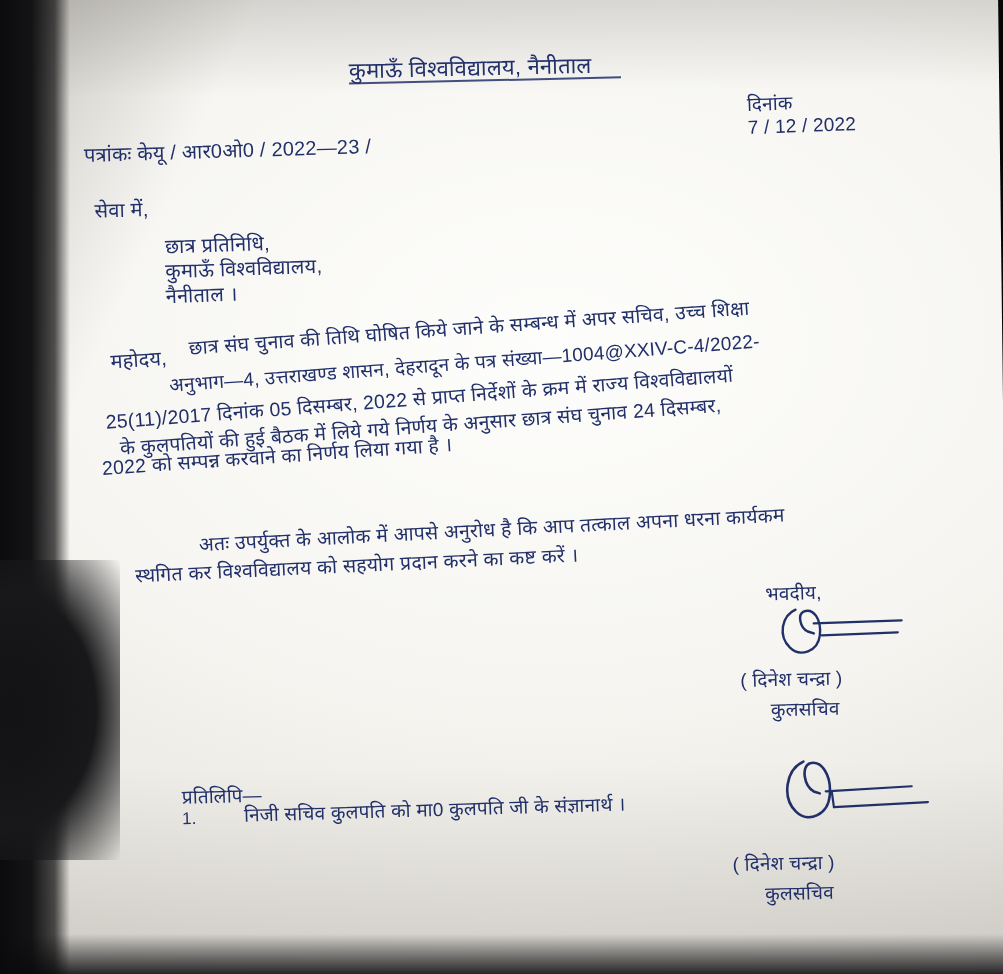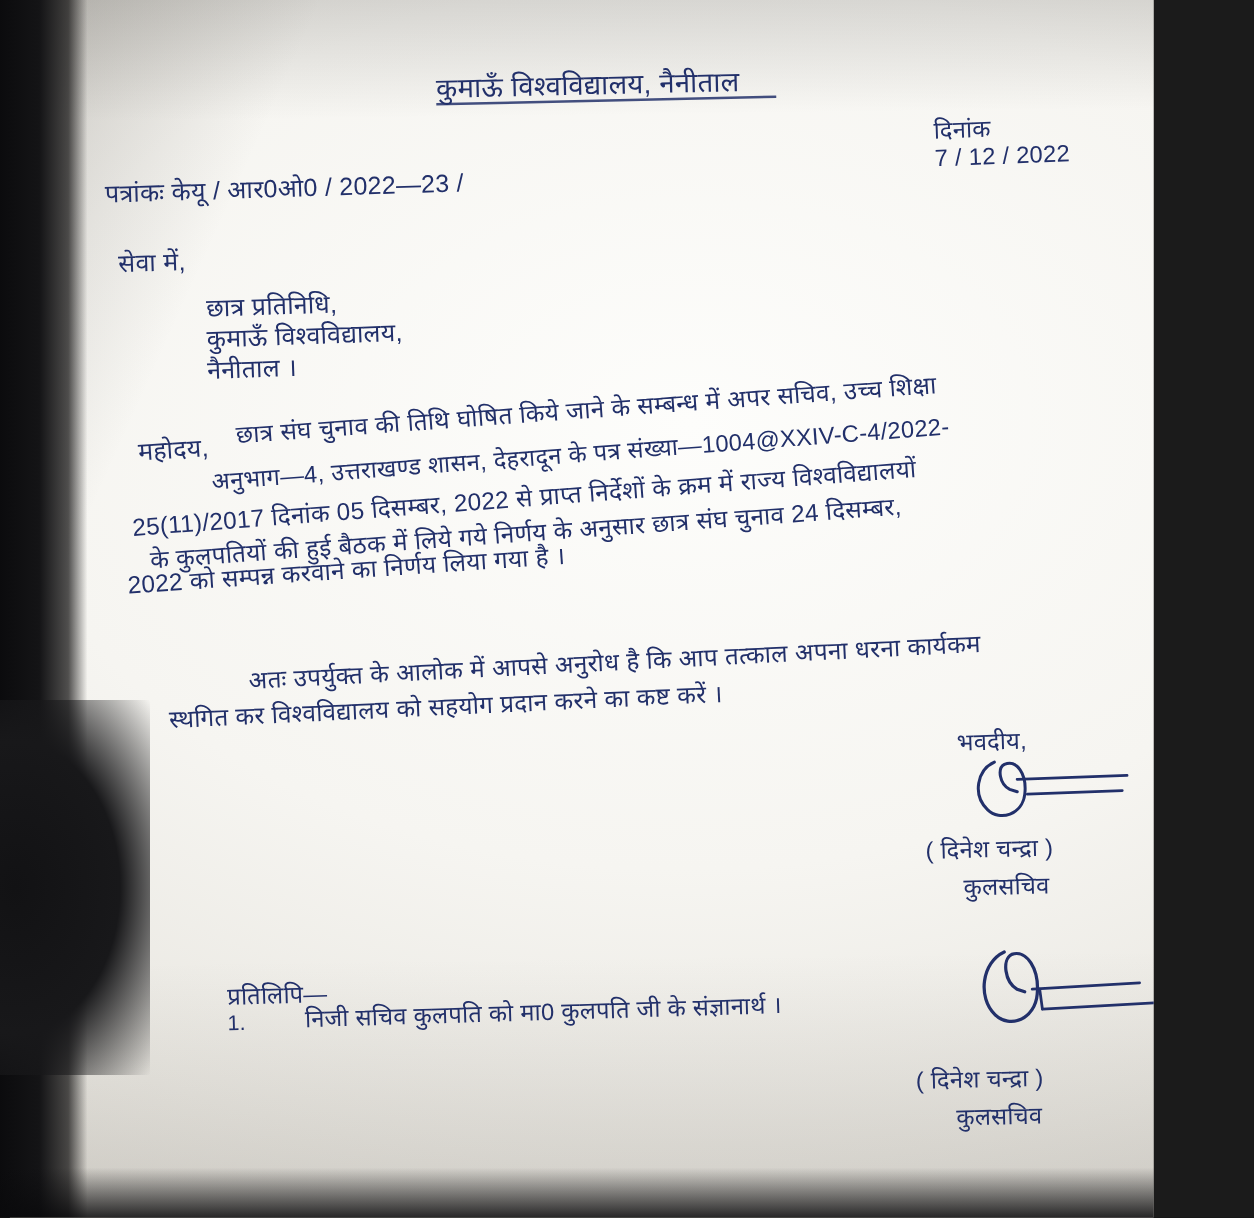--- a/index.html
+++ b/index.html
@@ -2,21 +2,21 @@
 <html><head>
 <meta charset="utf-8">
 <style>
   html, body {
     margin: 0;
     padding: 0;
     background: #1b1b1b;
   }
   #page {
     position: relative;
-    width: 923px;
+    width: 1003px;
     height: 974px;
     overflow: hidden;
     background: #121212;
     font-family: "Liberation Sans", sans-serif;
   }
   
   #backdrop {
     position: absolute;
     inset: 0;
     background: linear-gradient(90deg, #101012 0%, #17171a 3%, #2a2724 6%, #403a33 9%, #0d0d0f 10%, #090909 100%);

